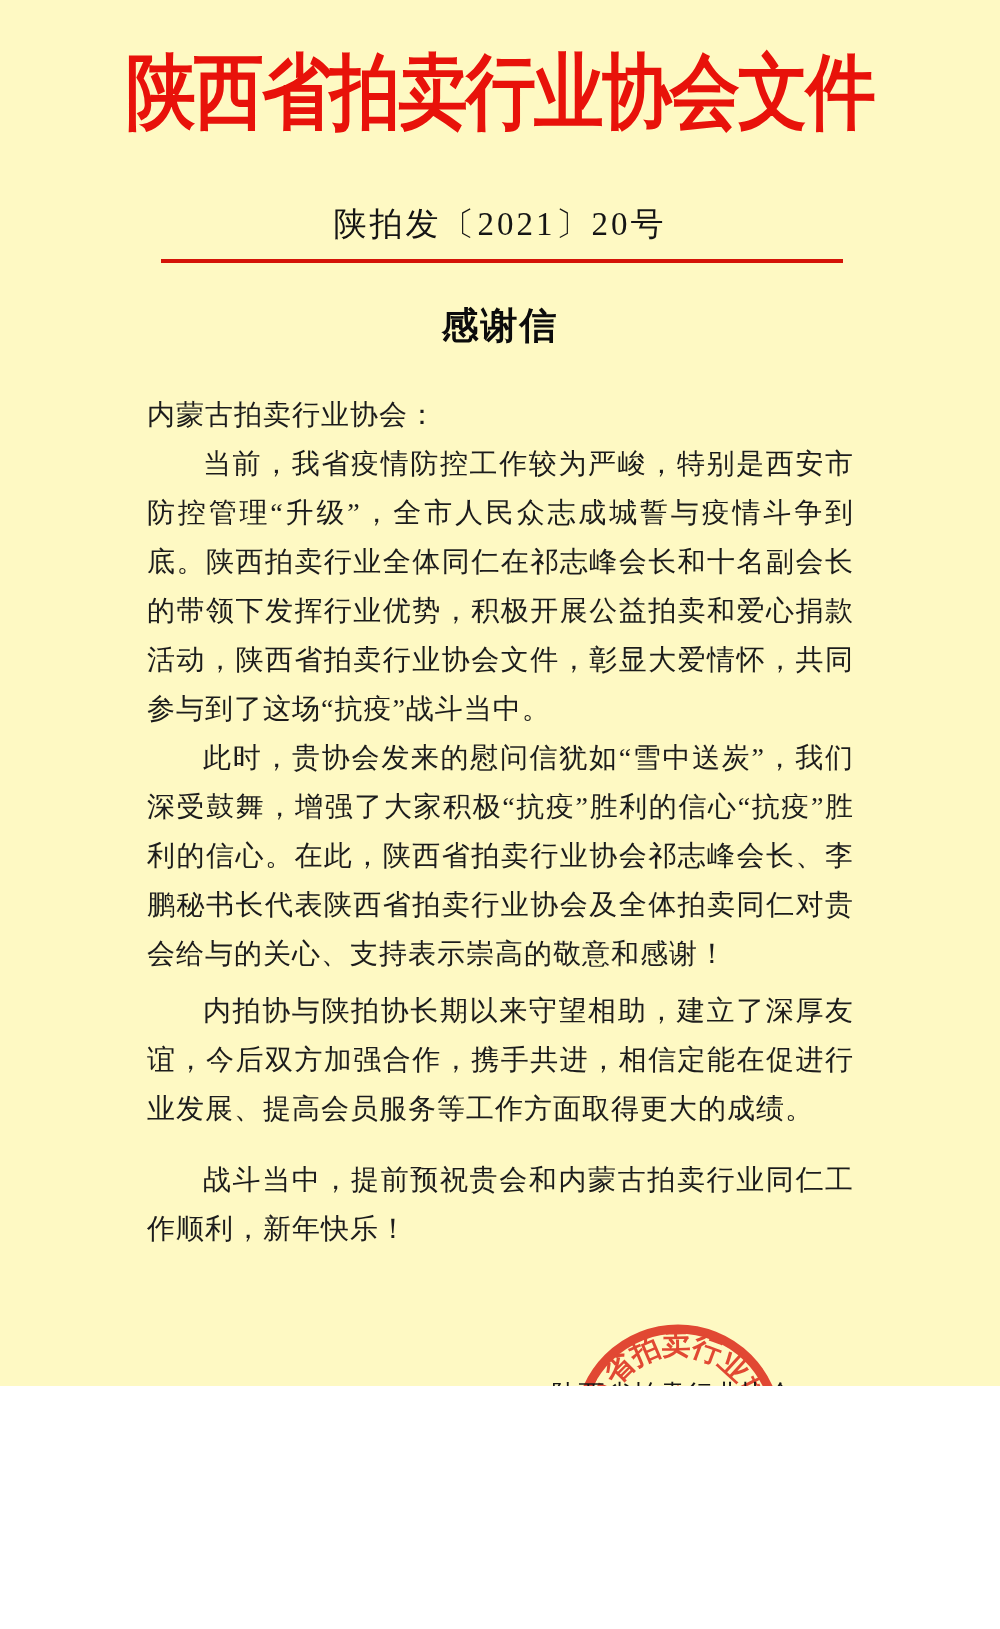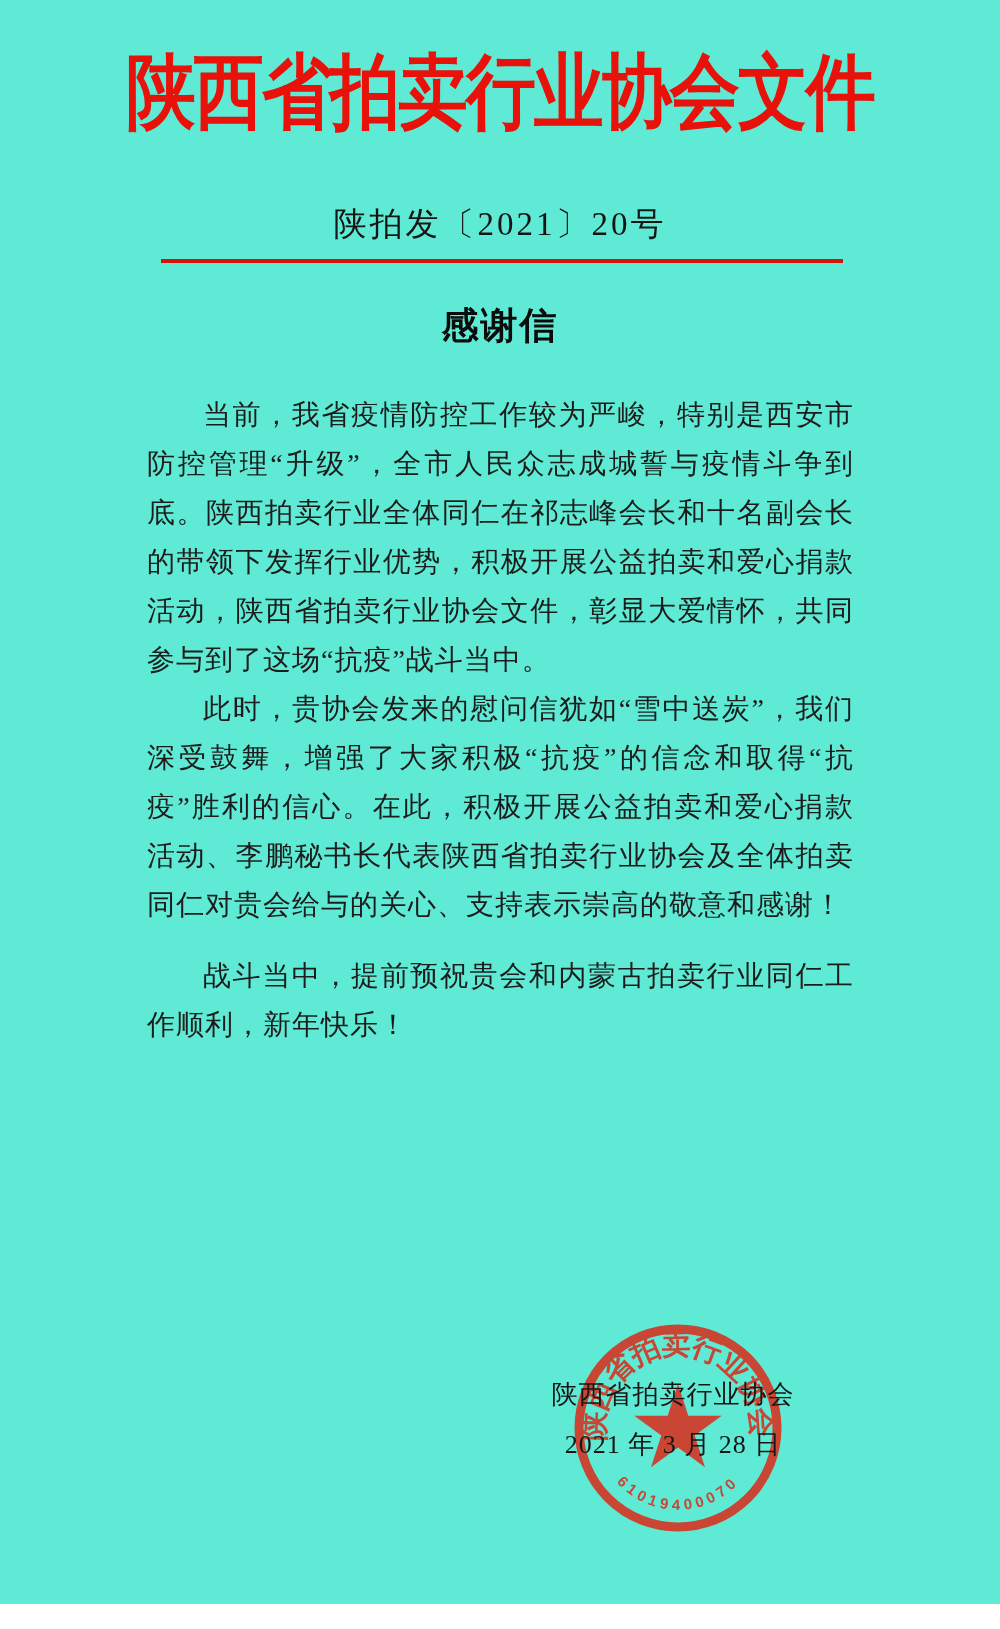--- a/index.html
+++ b/index.html
@@ -4,22 +4,22 @@
 <style>
   :root{
     --header-red:#e8120a;
     --rule-red:#d41408;
     --seal-red:#dc2a1a;
     --ink:#1c1c1c;
   }
   html,body{margin:0;padding:0;background:#ffffff;}
   .page{
     position:relative;
-    width:1000px;height:1604px;
-    background:#5eead4;
+    width:1000px;height:1386px;
+    background:#fef9c3;
     overflow:hidden;
     font-family:"Liberation Serif","DejaVu Serif",serif;
     color:var(--ink);
   }
   .header-title{
     position:absolute;top:38px;left:0;width:100%;
     text-align:center;
     font-size:82px;line-height:110px;
     font-weight:bold;
     color:var(--header-red);
@@ -107,22 +107,24 @@
 
   <div class="header-title">陕西省拍卖行业协会文件</div>
 
   <div class="doc-number">陕拍发〔2021〕20号</div>
 
   <div class="red-rule"></div>
 
   <h1 class="letter-title">感谢信</h1>
 
   <div class="body-text">
+    <p class="salutation">内蒙古拍卖行业协会：</p>
     <p class="para">当前，我省疫情防控工作较为严峻，特别是西安市防控管理“升级”，全市人民众志成城誓与疫情斗争到底。陕西拍卖行业全体同仁在祁志峰会长和十名副会长的带领下发挥行业优势，积极开展公益拍卖和爱心捐款活动，陕西省拍卖行业协会文件，彰显大爱情怀，共同参与到了这场“抗疫”战斗当中。</p>
-    <p class="para">此时，贵协会发来的慰问信犹如“雪中送炭”，我们深受鼓舞，增强了大家积极“抗疫”的信念和取得“抗疫”胜利的信心。在此，积极开展公益拍卖和爱心捐款活动、李鹏秘书长代表陕西省拍卖行业协会及全体拍卖同仁对贵会给与的关心、支持表示崇高的敬意和感谢！</p>
+    <p class="para">此时，贵协会发来的慰问信犹如“雪中送炭”，我们深受鼓舞，增强了大家积极“抗疫”胜利的信心“抗疫”胜利的信心。在此，陕西省拍卖行业协会祁志峰会长、李鹏秘书长代表陕西省拍卖行业协会及全体拍卖同仁对贵会给与的关心、支持表示崇高的敬意和感谢！</p>
+    <p class="para para-gap-sm">内拍协与陕拍协长期以来守望相助，建立了深厚友谊，今后双方加强合作，携手共进，相信定能在促进行业发展、提高会员服务等工作方面取得更大的成绩。</p>
     <p class="para para-gap-lg">战斗当中，提前预祝贵会和内蒙古拍卖行业同仁工作顺利，新年快乐！</p>
   </div>
 
   <div class="sign-block">
     <div class="signature">陕西省拍卖行业协会</div>
     <div class="sign-date">2021 年 3 月 28 日</div>
   </div>
 
   <svg class="seal" viewBox="0 0 240 240" width="240" height="240" xmlns="http://www.w3.org/2000/svg">
     <defs>

